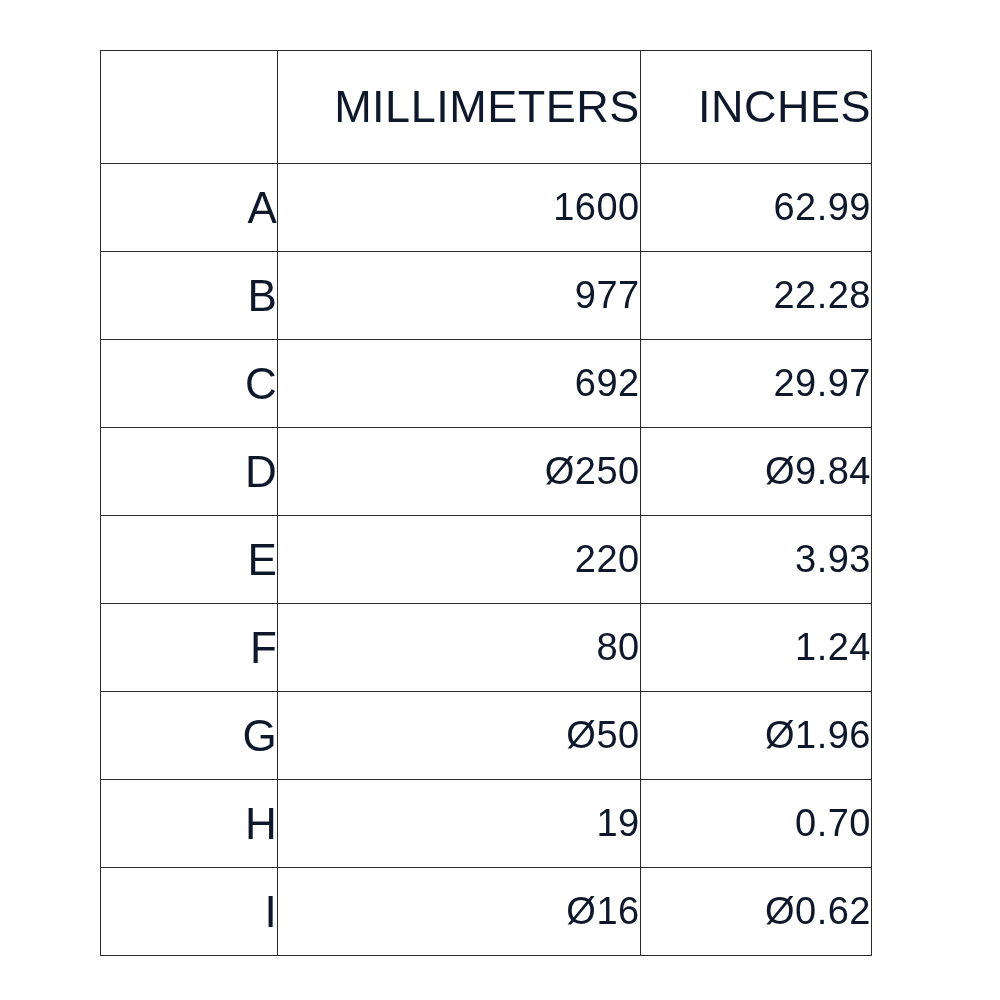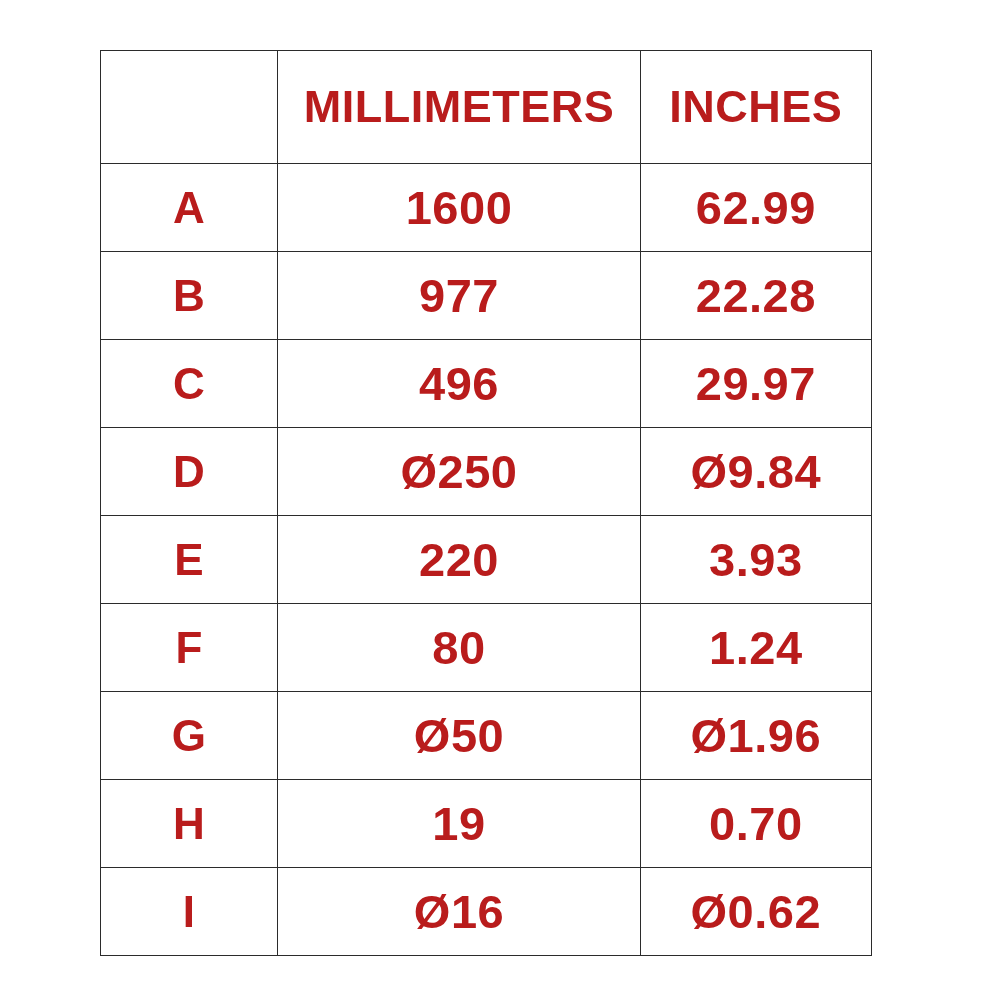--- a/index.html
+++ b/index.html
@@ -24,24 +24,24 @@
   }
   table.dim-table {
     width: 100%;
     height: 100%;
     border-collapse: collapse;
     table-layout: fixed;
   }
   table.dim-table td,
   table.dim-table th {
     border: 1.6px solid #2b2b2b;
-    text-align: center;
+    text-align: right;
     vertical-align: middle;
-    font-weight: 700;
-    color: #b91c1c;
+    font-weight: 400;
+    color: #0f172a;
     padding: 0;
     letter-spacing: 0.5px;
   }
   col.col-label   { width: 23%; }
   col.col-mm      { width: 47%; }
   col.col-in      { width: 30%; }
 
   thead td, thead th {
     height: 112px;
     font-size: 45px;
@@ -51,21 +51,21 @@
     border-top-color: #2b2b2b;
   }
   tbody td {
     height: 87px;
     font-size: 46px;
   }
   tbody td.label-cell {
     font-size: 44px;
   }
   tbody td.value-cell {
-    font-size: 47px;
+    font-size: 38px;
   }
   .hdr-mm, .hdr-in {
     font-size: 45px;
   }
 </style>
 </head>
 <body>
 
 <div class="table-wrap">
   <table class="dim-table">
@@ -87,21 +87,21 @@
         <td class="value-cell">1600</td>
         <td class="value-cell">62.99</td>
       </tr>
       <tr>
         <td class="label-cell">B</td>
         <td class="value-cell">977</td>
         <td class="value-cell">22.28</td>
       </tr>
       <tr>
         <td class="label-cell">C</td>
-        <td class="value-cell">496</td>
+        <td class="value-cell">692</td>
         <td class="value-cell">29.97</td>
       </tr>
       <tr>
         <td class="label-cell">D</td>
         <td class="value-cell">Ø250</td>
         <td class="value-cell">Ø9.84</td>
       </tr>
       <tr>
         <td class="label-cell">E</td>
         <td class="value-cell">220</td>

